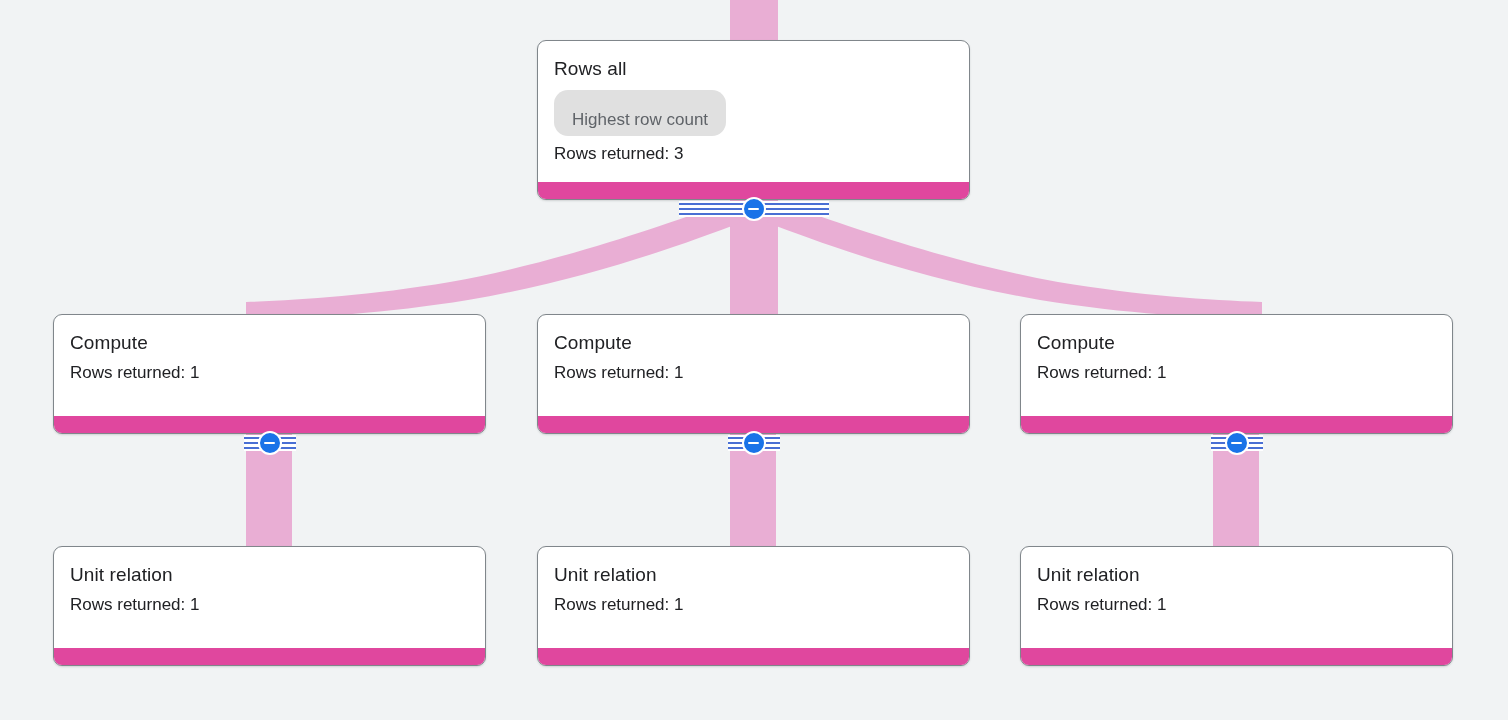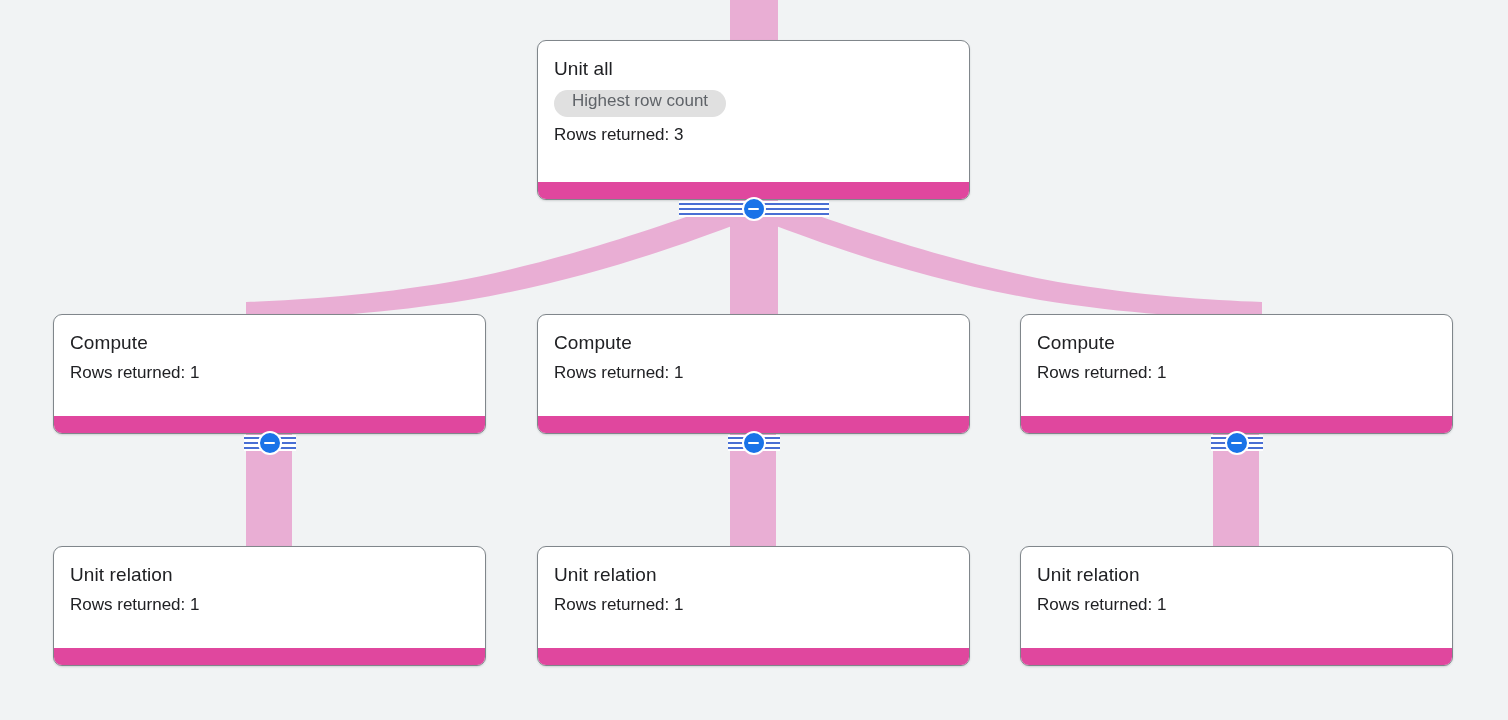--- a/index.html
+++ b/index.html
@@ -43,21 +43,21 @@
     font-size: 19px;
     font-weight: 500;
     color: #202124;
     line-height: 24px;
     letter-spacing: 0.1px;
     white-space: nowrap;
   }
   .node-badge {
     display: inline-block;
     margin-top: 9px;
-    padding: 0 18px 6px 18px;
+    padding: 19px 18px 6px 18px;
     background: #e0e0e0;
     color: #5f6368;
     font-size: 17px;
     line-height: 21px;
     border-radius: 14px;
     white-space: nowrap;
   }
   .node-rows {
     margin-top: 7px;
     font-size: 17px;
@@ -162,21 +162,21 @@
 
       <path d="M 730,434 L 776,434 L 776,546 L 730,546 Z"></path>
 
       <path d="M 1213,434 L 1259,434 L 1259,546 L 1213,546 Z"></path>
     </g>
   </svg>
 
   <div id="node-layer">
       <div class="node" style="left: 537px; top: 40px; width: 433px; height: 160px;">
         <div class="node-body">
-          <div class="node-title">Unit all</div>
+          <div class="node-title">Rows all</div>
           <div><span class="node-badge">Highest row count</span></div>
           <div class="node-rows">Rows returned: 3</div>
         </div>
         <div class="node-bar" style="background: rgb(224, 71, 158);"></div>
       </div>
       <div class="node" style="left: 53px; top: 314px; width: 433px; height: 120px;">
         <div class="node-body">
           <div class="node-title">Compute</div>
           <div class="node-rows">Rows returned: 1</div>
         </div>

